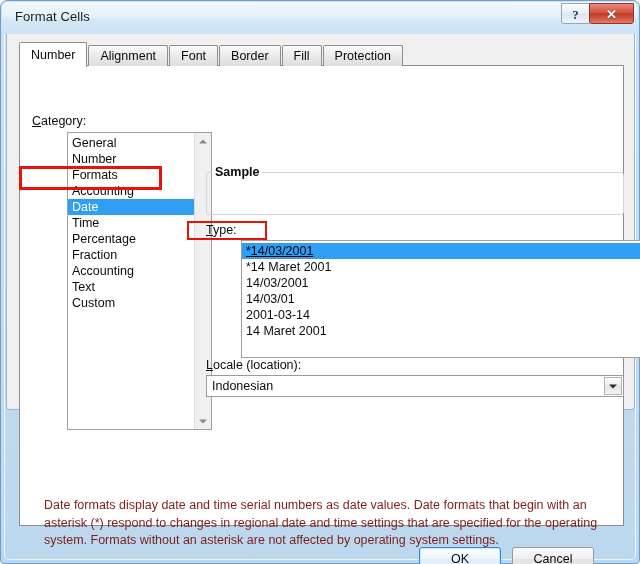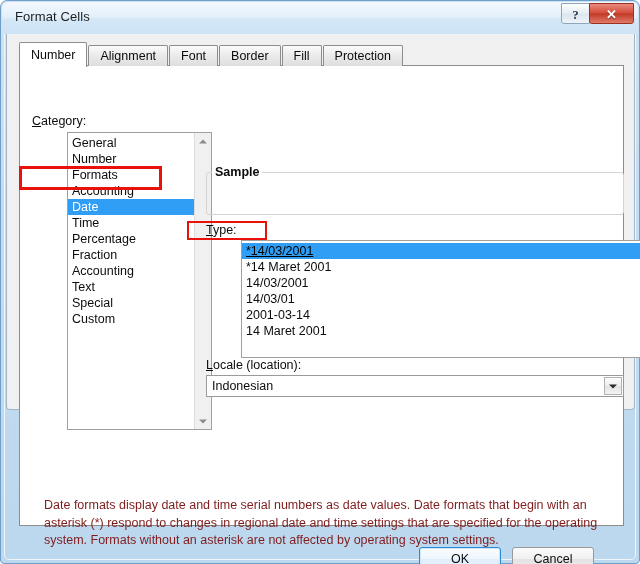--- a/index.html
+++ b/index.html
@@ -364,21 +364,20 @@
           <div class="list-item">General</div>
           <div class="list-item">Number</div>
           <div class="list-item">Formats</div>
           <div class="list-item">Accounting</div>
           <div class="list-item selected">Date</div>
           <div class="list-item">Time</div>
           <div class="list-item">Percentage</div>
           <div class="list-item">Fraction</div>
           <div class="list-item">Accounting</div>
           <div class="list-item">Text</div>
-          <div class="list-item">Special</div>
           <div class="list-item">Custom</div>
         </div>
         <div class="vscroll">
           <div class="scroll-arrow up">
               <span class="tri"></span>
             </div>
           <div class="scroll-arrow down">
               <span class="tri"></span>
             </div>
         </div>

